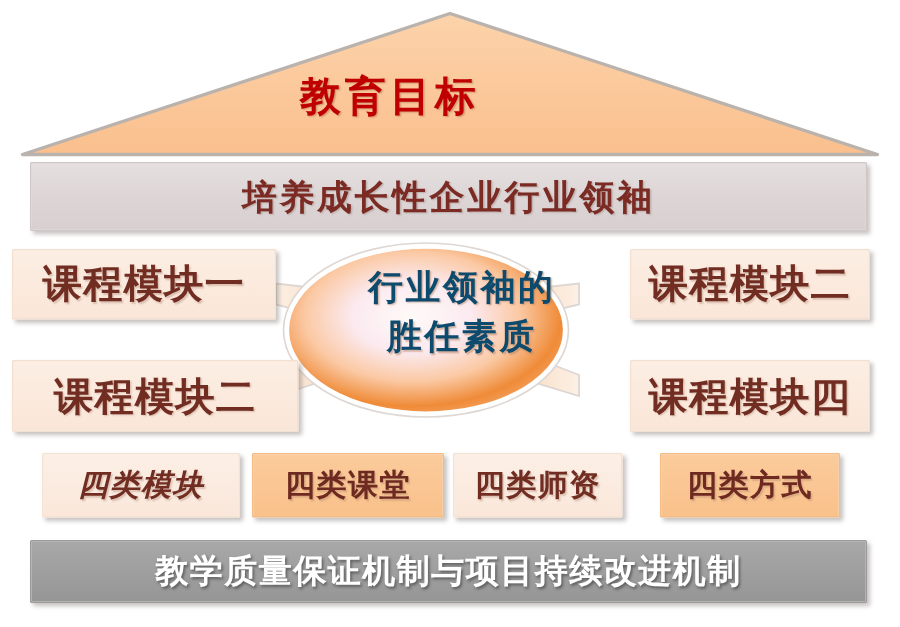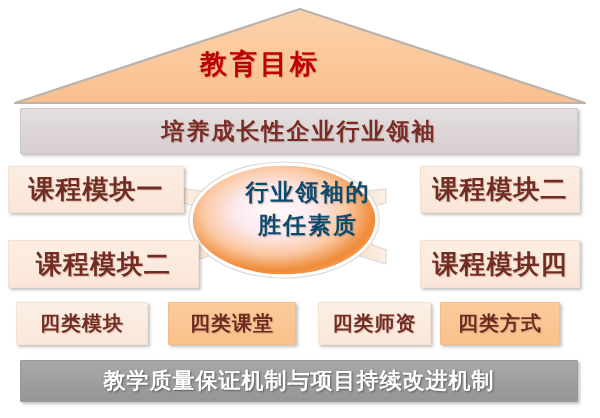--- a/index.html
+++ b/index.html
@@ -80,23 +80,23 @@
   }
   .cat-light{
     background:linear-gradient(180deg,#fcefe5 0%,#fae7da 100%);
     border:1px solid #f4e2d3;
   }
   .cat-strong{
     background:linear-gradient(180deg,#fbcb9b 0%,#f9c18b 100%);
     border:1px solid #f3bb86;
     color:#6e2a20;
   }
-  .cat-1{left:16px; width:132px;}
+  .cat-1{left:28px; width:132px;font-style:italic;}
   .cat-2{left:168px;width:128px;}
-  .cat-3{left:302px;width:113px;margin-left:16px;}
+  .cat-3{left:302px;width:113px;}
   .cat-4{left:440px;width:120px;}
 
   
   .bar-footer{
     left:20px;top:360px;width:558px;height:42px;
     background:linear-gradient(180deg,#a8a8a8 0%,#9e9e9e 55%,#969696 100%);
     border:1px solid #9a9a9a;
     color:#ffffff;
     font-size:22px;
     letter-spacing:1px;

